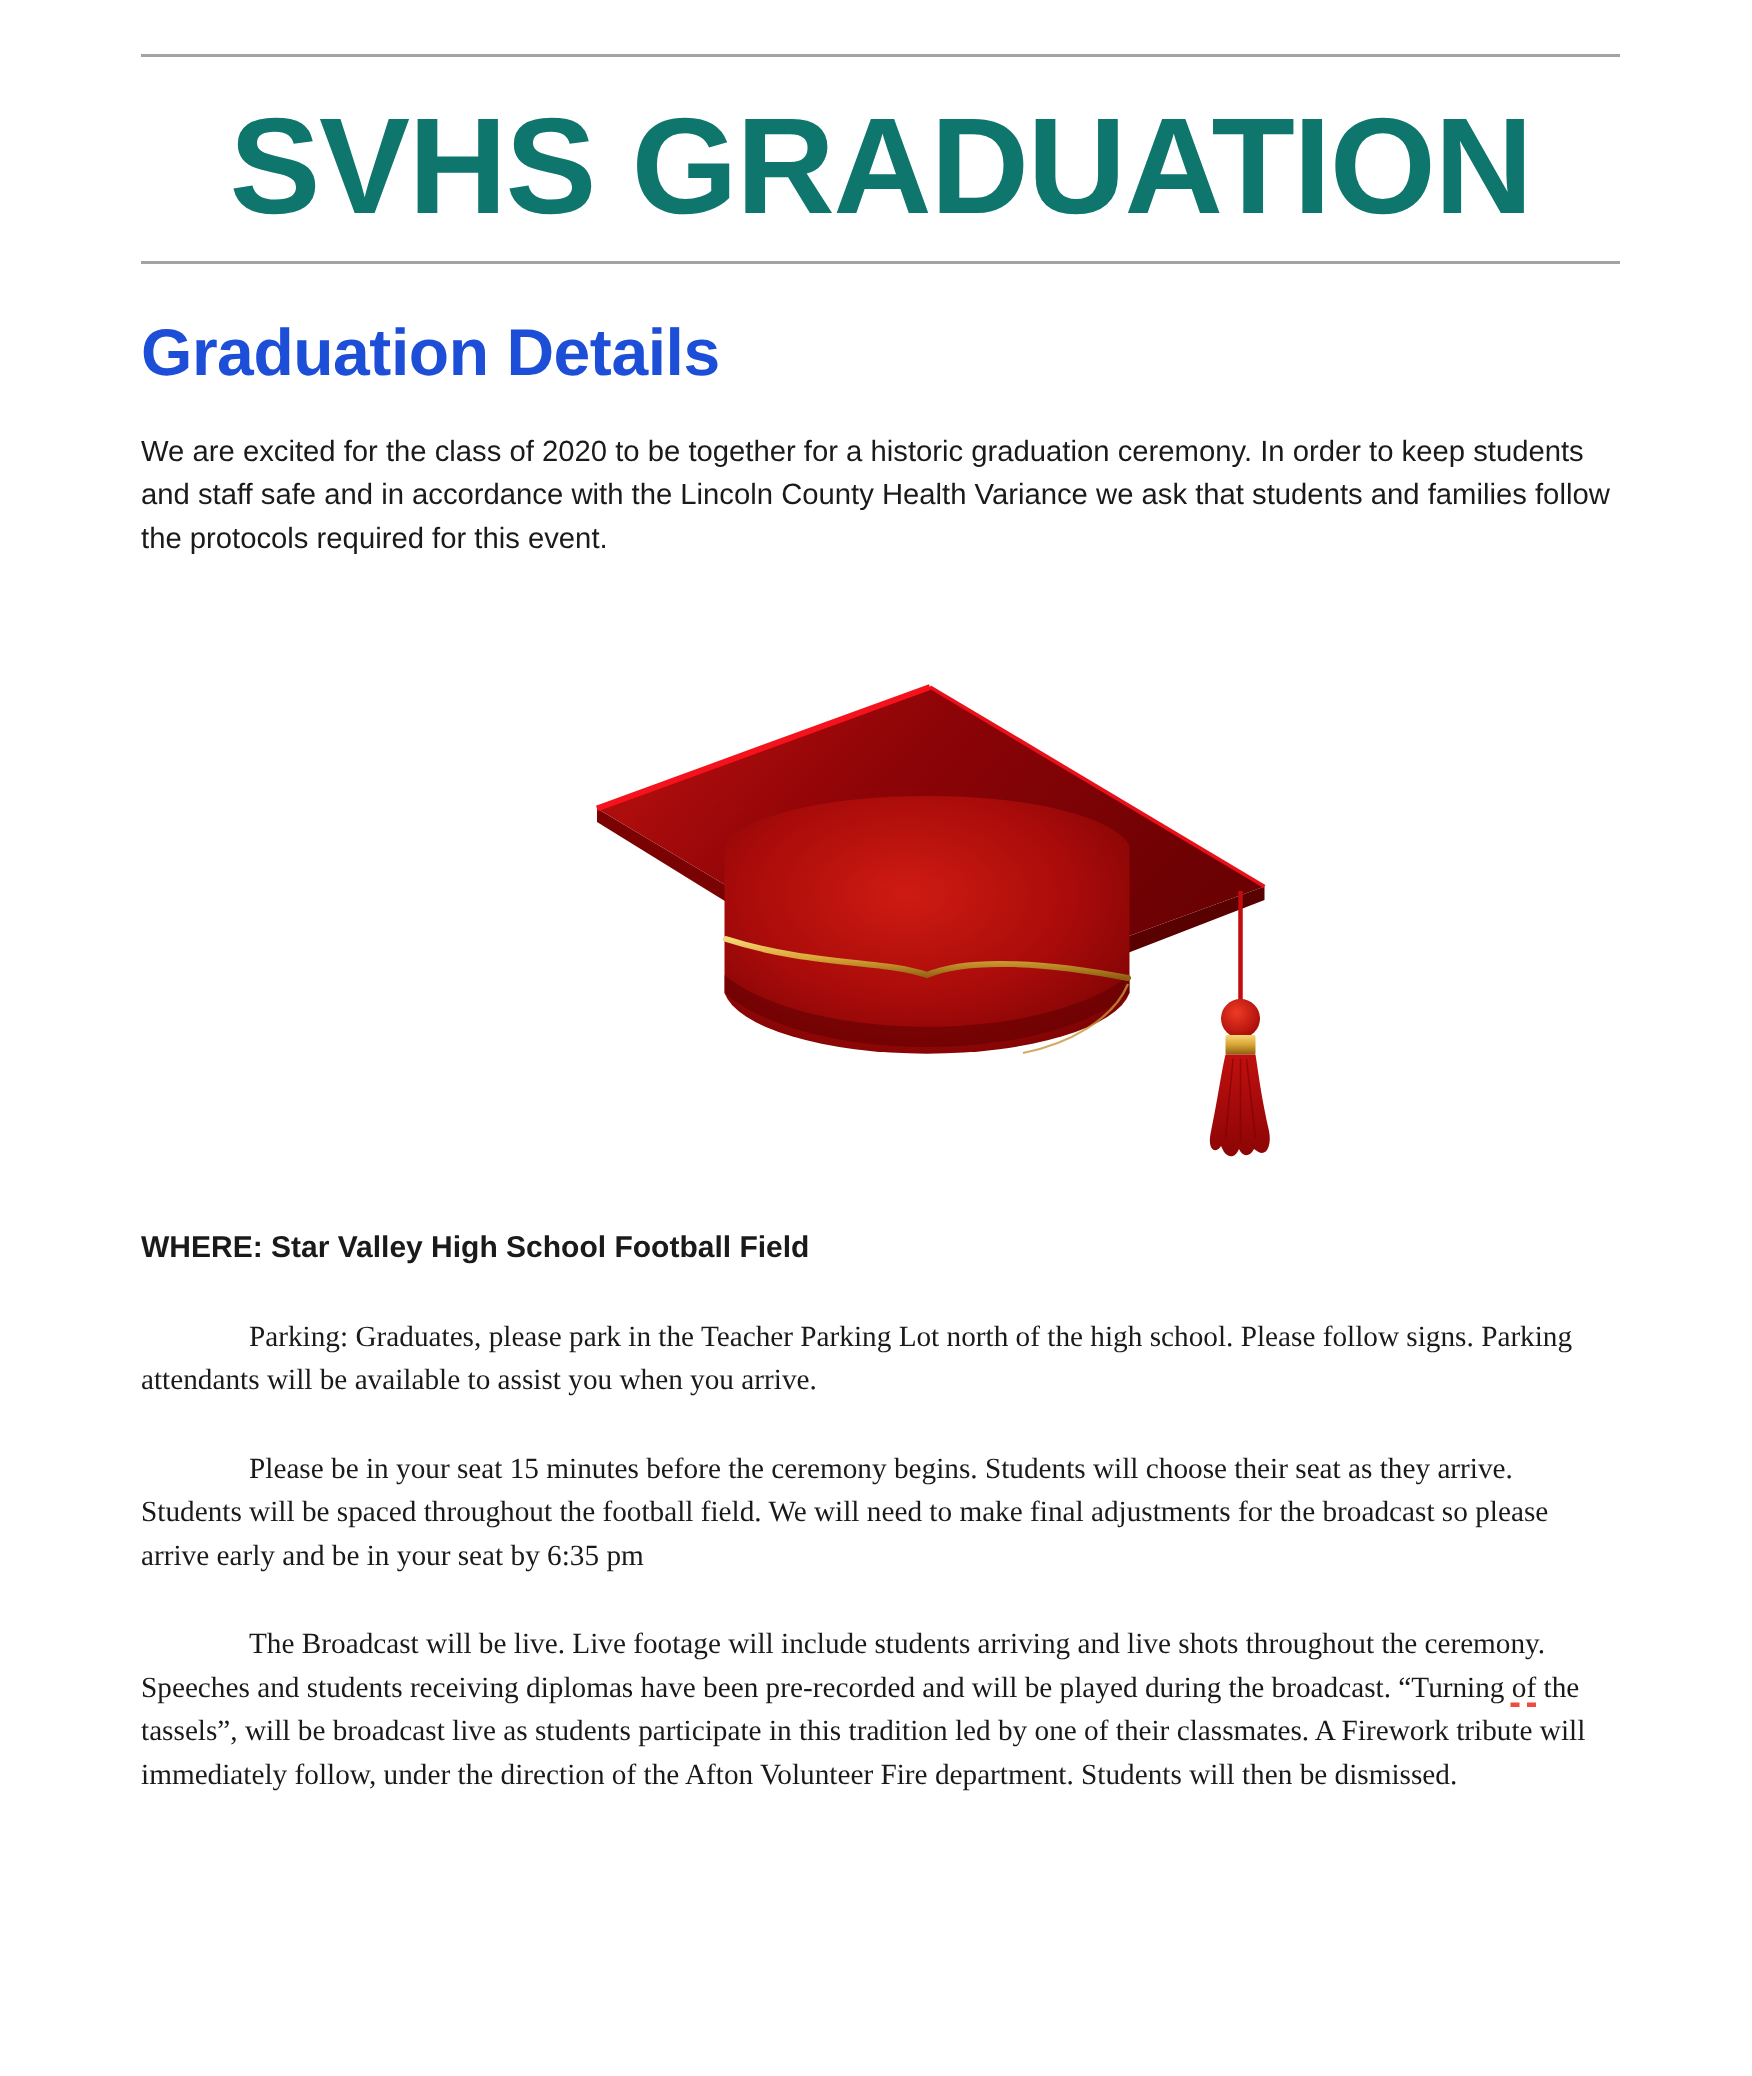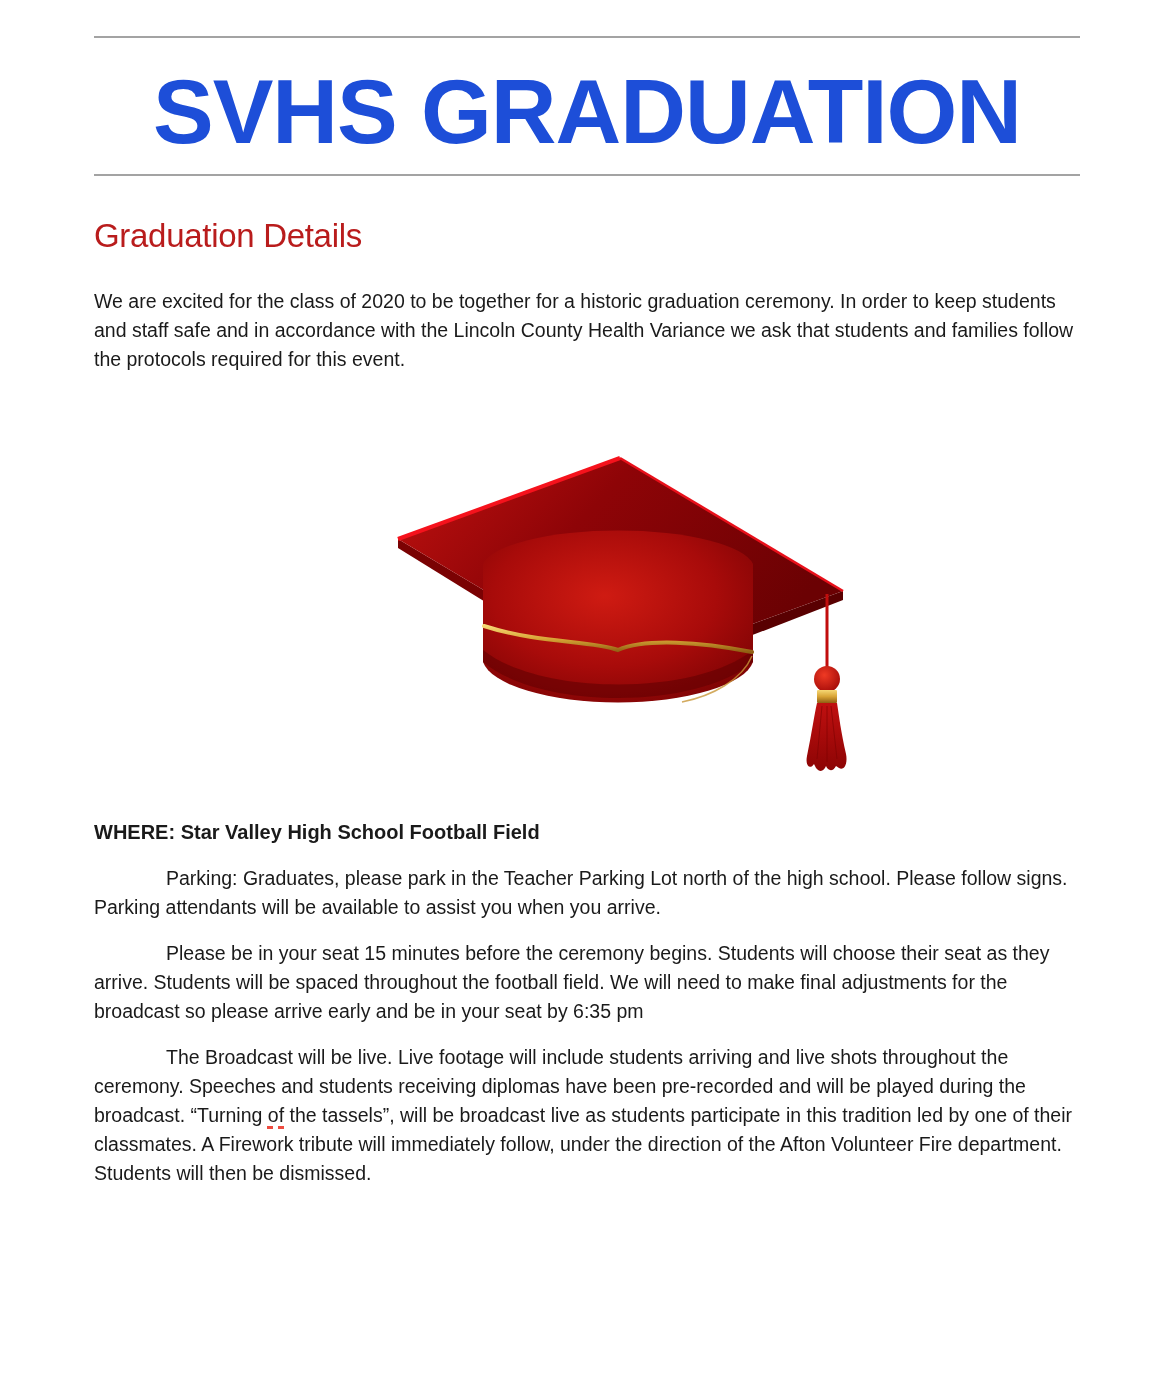--- a/index.html
+++ b/index.html
@@ -23,41 +23,42 @@
     border: none;
     border-top: 2px solid #a3a3a3;
     margin: 0;
     height: 0;
   }
   .page-title {
     font-size: 91px;
     font-weight: 700;
     line-height: 1.0;
     letter-spacing: -1px;
-    color: #1d4ed8;
+    color: #0f766e;
     text-align: center;
     margin: 28px 0 17px 0;
     white-space: nowrap;
   }
   .section-heading {
-    font-size: 33px;
-    font-weight: 400;
+    font-size: 44px;
+    font-weight: 700;
     line-height: 38px;
     letter-spacing: -0.3px;
-    color: #b91c1c;
+    color: #1d4ed8;
     margin: 41px 0 0 0;
   }
   p {
     font-size: 19.5px;
     line-height: 29px;
     margin: 32px 0 0 0;
   }
   p.indent {
     text-indent: 72px;
-    margin-top: 17px;
+    margin-top: 30px;
+    font-family: Liberation Serif, serif;
   }
   p.bold-head {
     font-weight: 700;
     font-size: 20px;
     margin-top: 34px;
     white-space: pre-wrap;
   }
   p.bold-head.after-image {
   }
   .cap-wrap {

